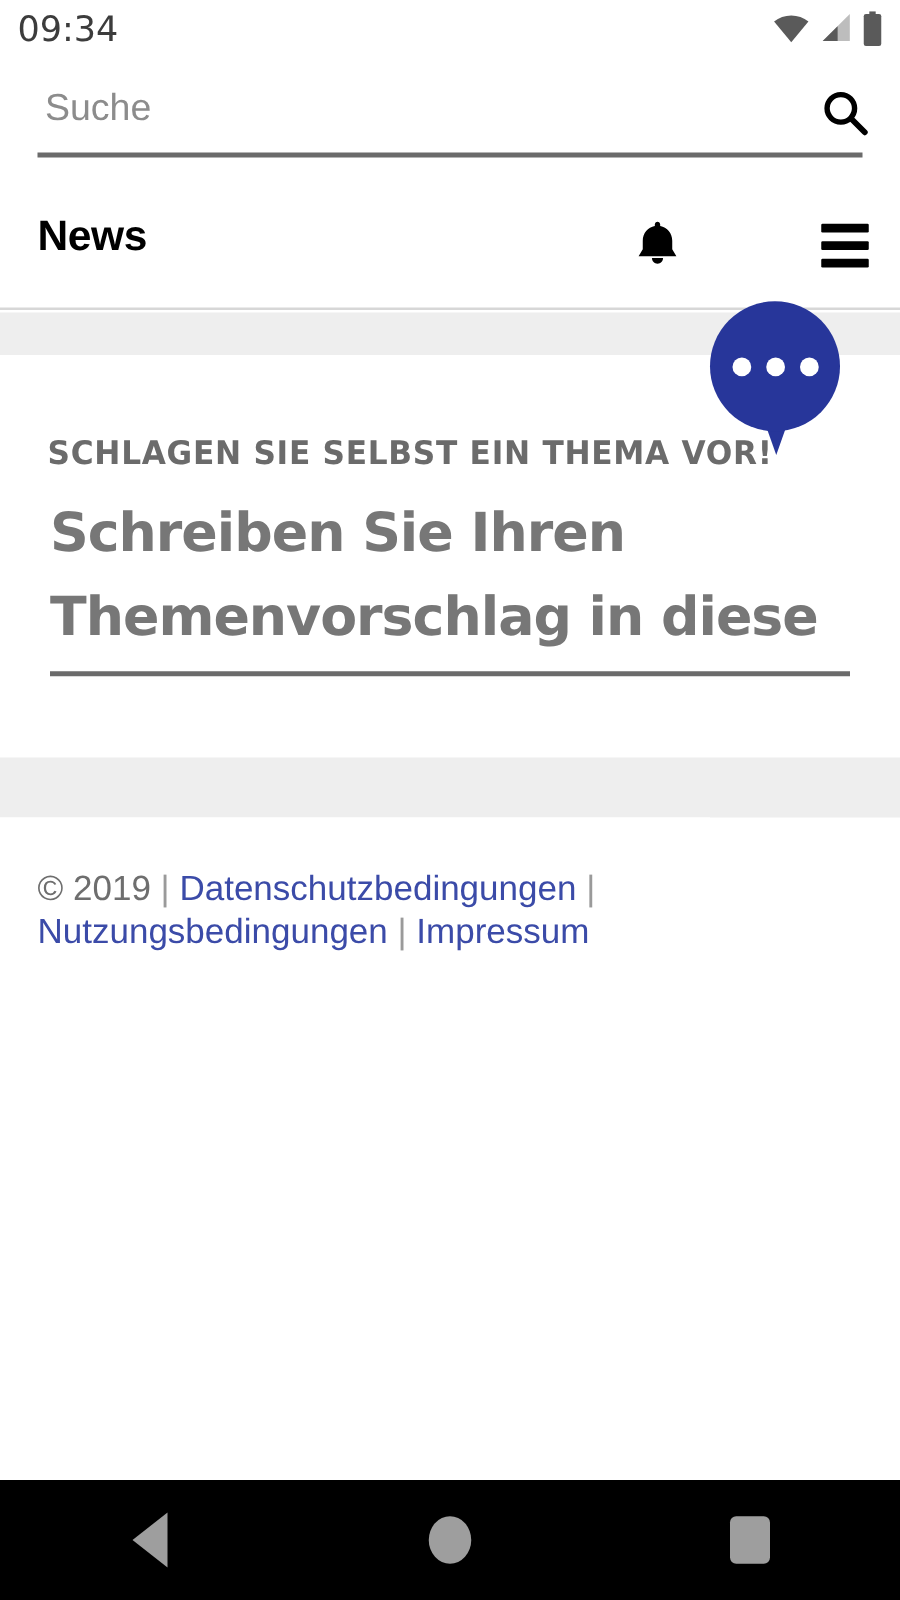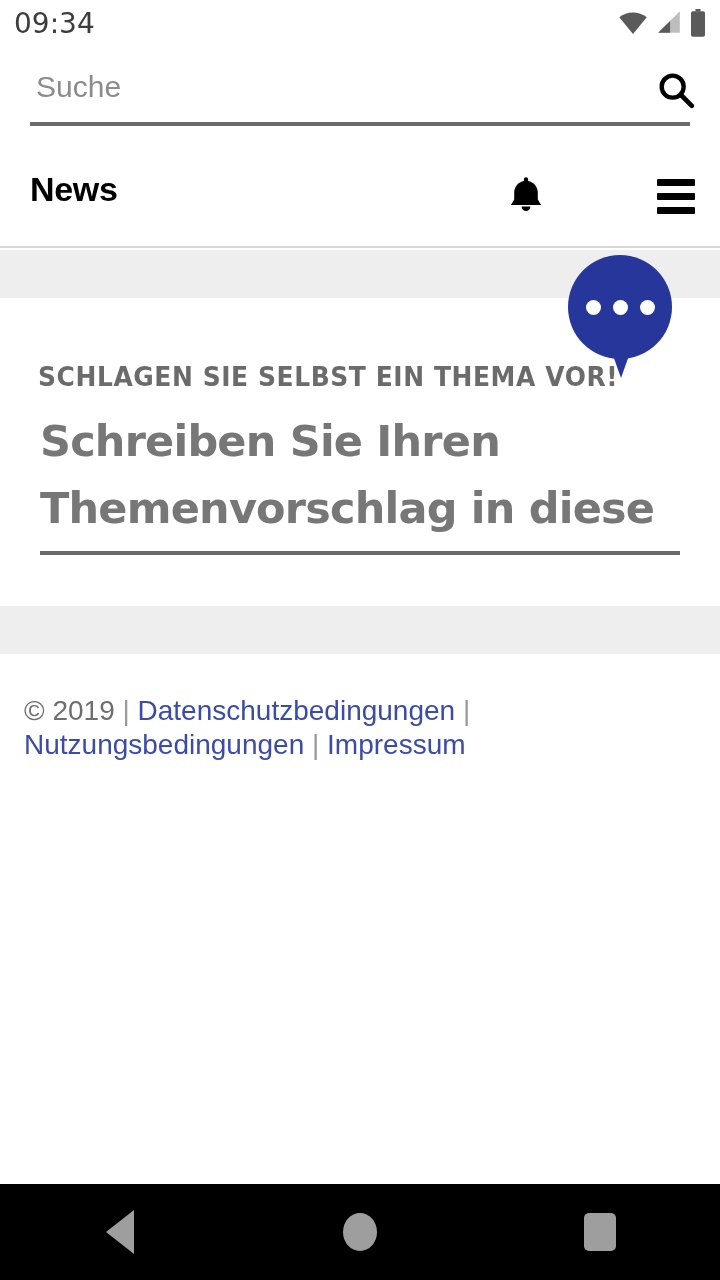--- a/index.html
+++ b/index.html
@@ -162,21 +162,21 @@
     left: 0;
     width: 720px;
     background: #eeeeee;
   }
   .band-top { top: 250px; height: 48px; }
   .band-bottom { top: 606px; height: 48px; }
 
   
   .topic-card {
     position: absolute;
-    top: 298px; left: 0;
+    top: 284px; left: 0;
     width: 720px;
     height: 308px;
     background: #ffffff;
   }
   .bubble {
     position: absolute;
     left: 568px;
     top: -43px;
     width: 104px;
     height: 104px;
@@ -250,21 +250,21 @@
     height: 4px;
     background: #6b6b6b;
   }
 
   
   .footer {
     position: absolute;
     top: 654px; left: 0;
     width: 568px;
     background: #ffffff;
-    padding: 40px 30px 0 24px;
+    padding: 40px 30px 0 30px;
     box-sizing: border-box;
   }
   .footer-line {
     font-size: 28px;
     line-height: 34px;
     color: #6e6e6e;
     font-family: "Liberation Sans", sans-serif;
   }
   .footer-link {
     color: #3b4ba8;

